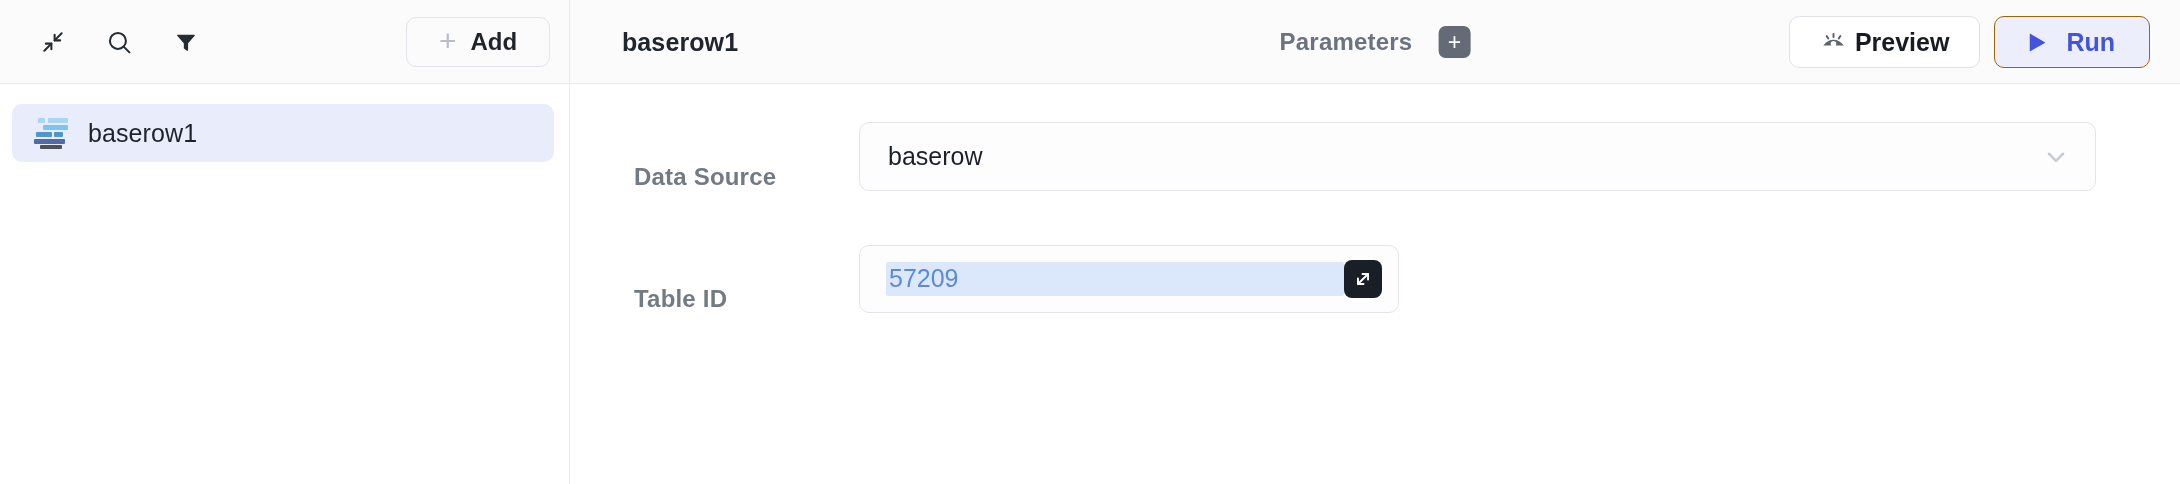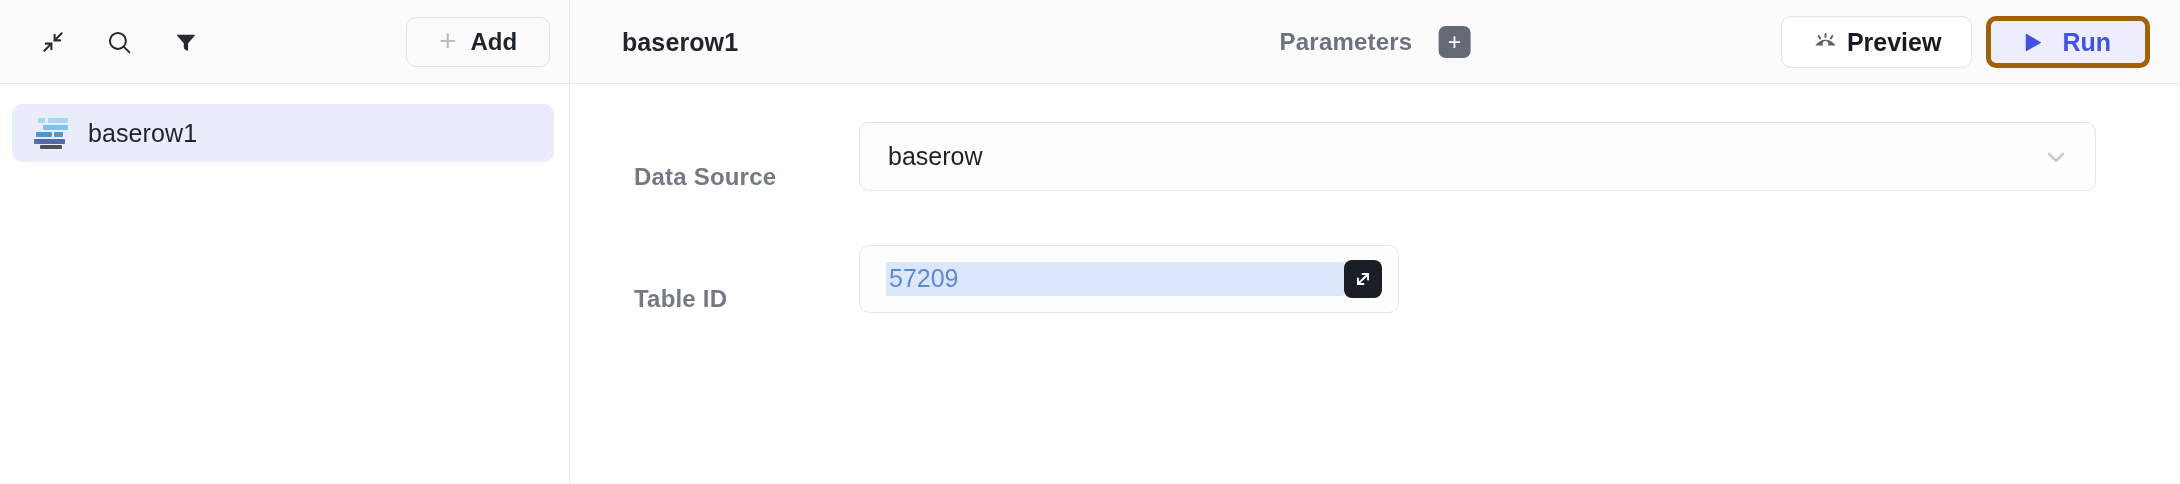--- a/index.html
+++ b/index.html
@@ -164,21 +164,21 @@
     color: #171c22;
     font-family: "Liberation Sans", sans-serif;
   }
   .btn-run {
     height: 52px;
     padding: 0 34px 0 28px;
     display: flex;
     align-items: center;
     gap: 16px;
     background: #eceefc;
-    border: 5px solid #a16207;
+    border: 1px solid #a16207;
     border-radius: 10px;
     cursor: pointer;
     font-size: 25px;
     font-weight: bold;
     color: #4353e0;
     font-family: "Liberation Sans", sans-serif;
   }
 
   
   .body {

